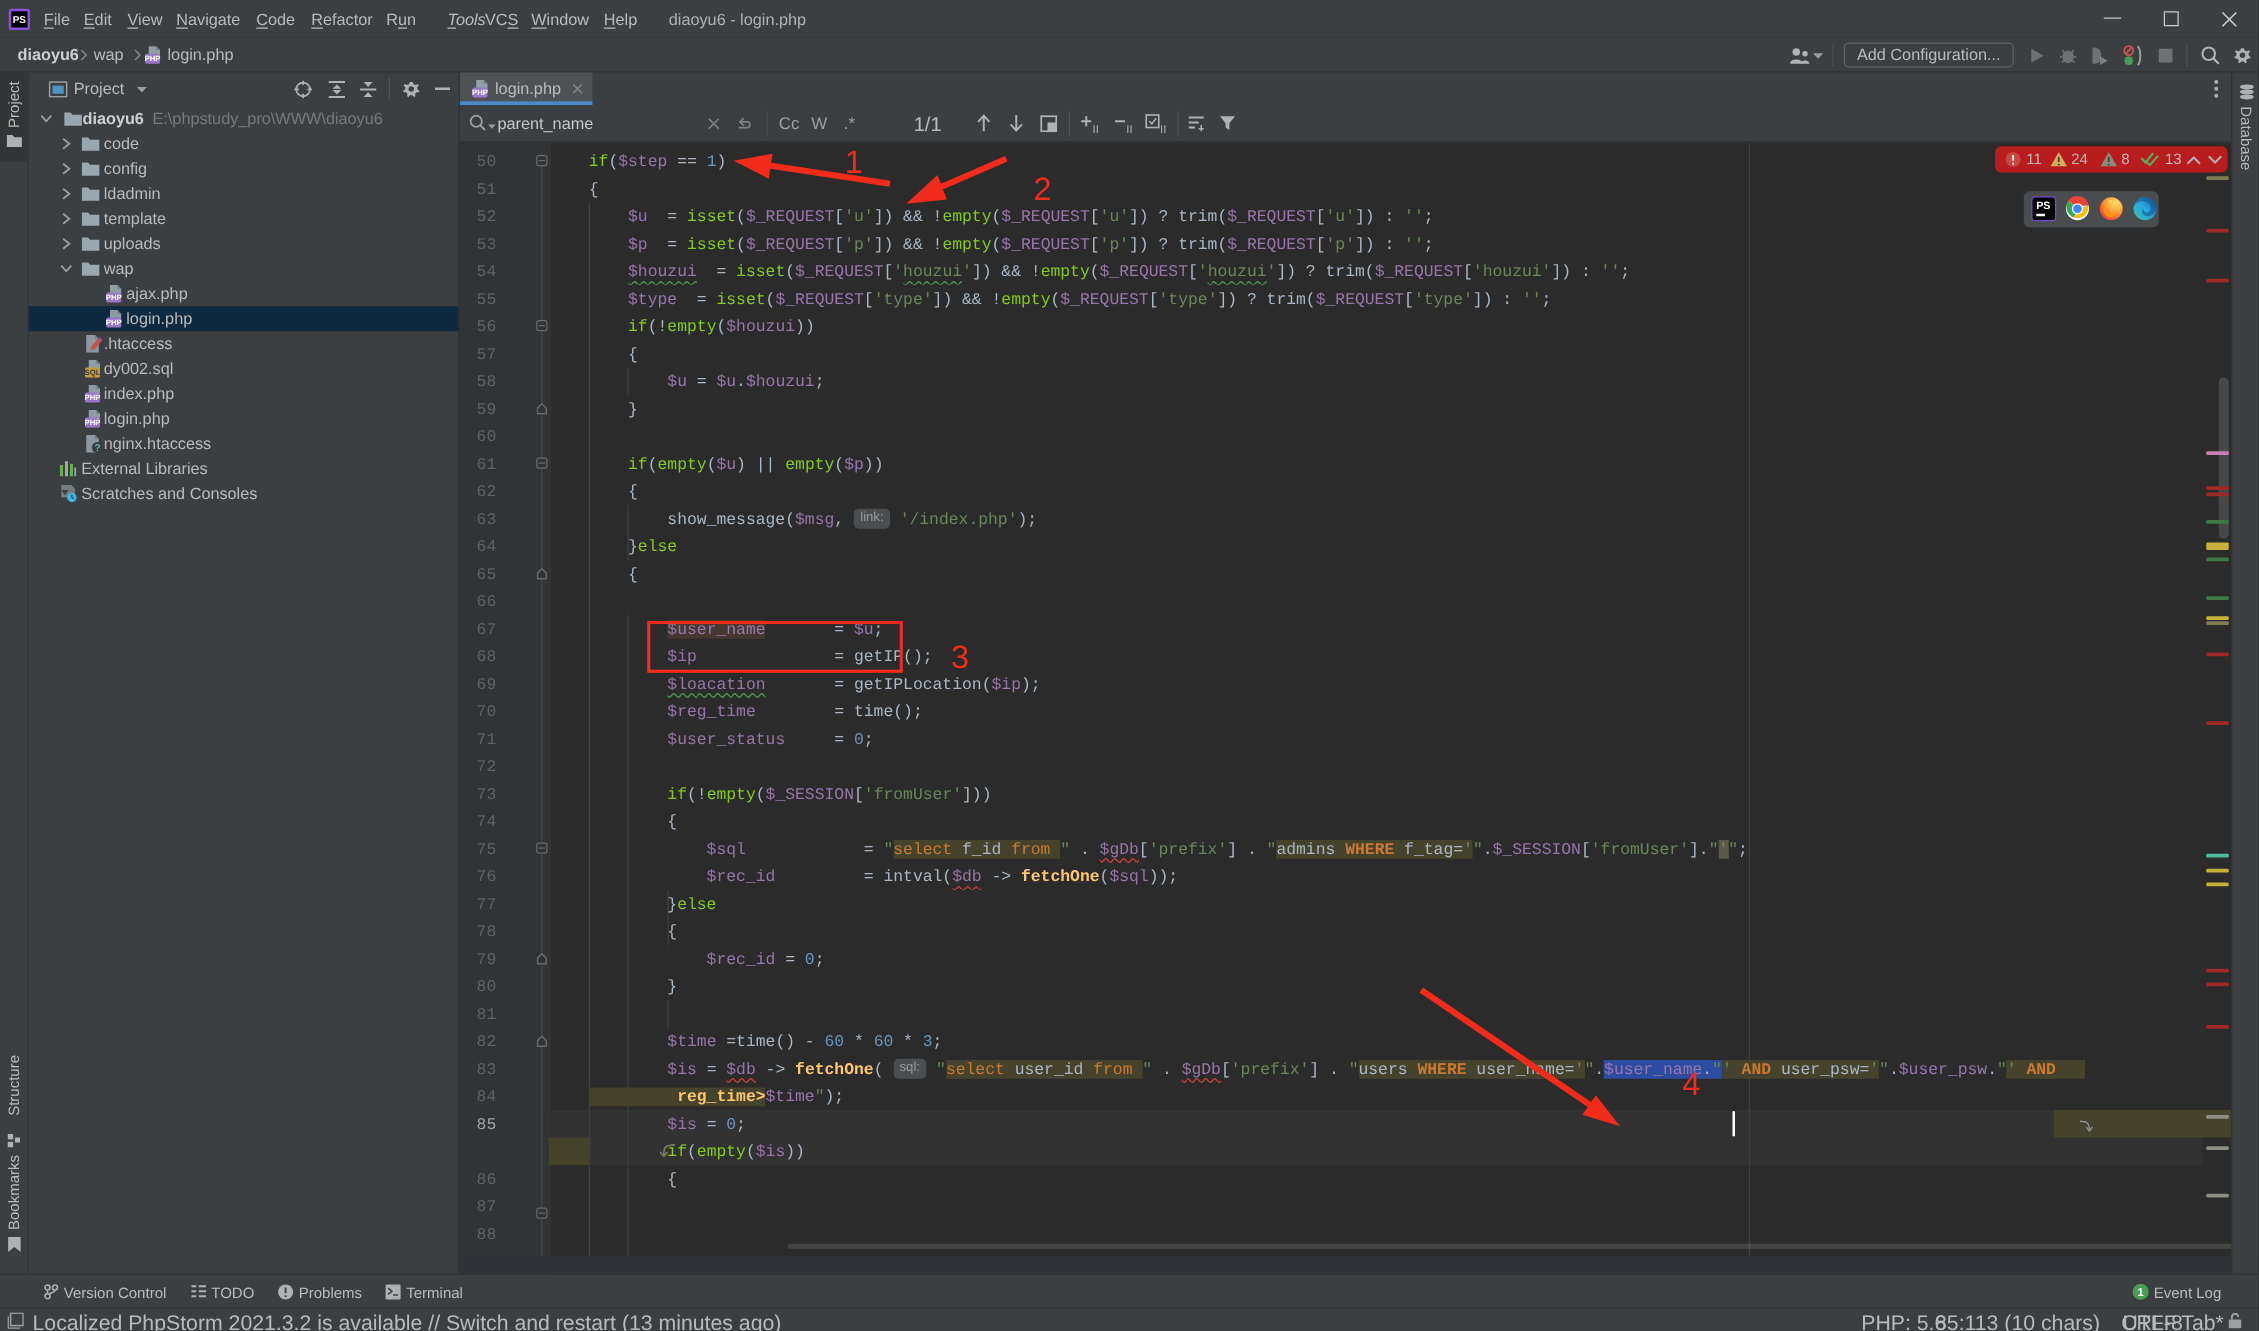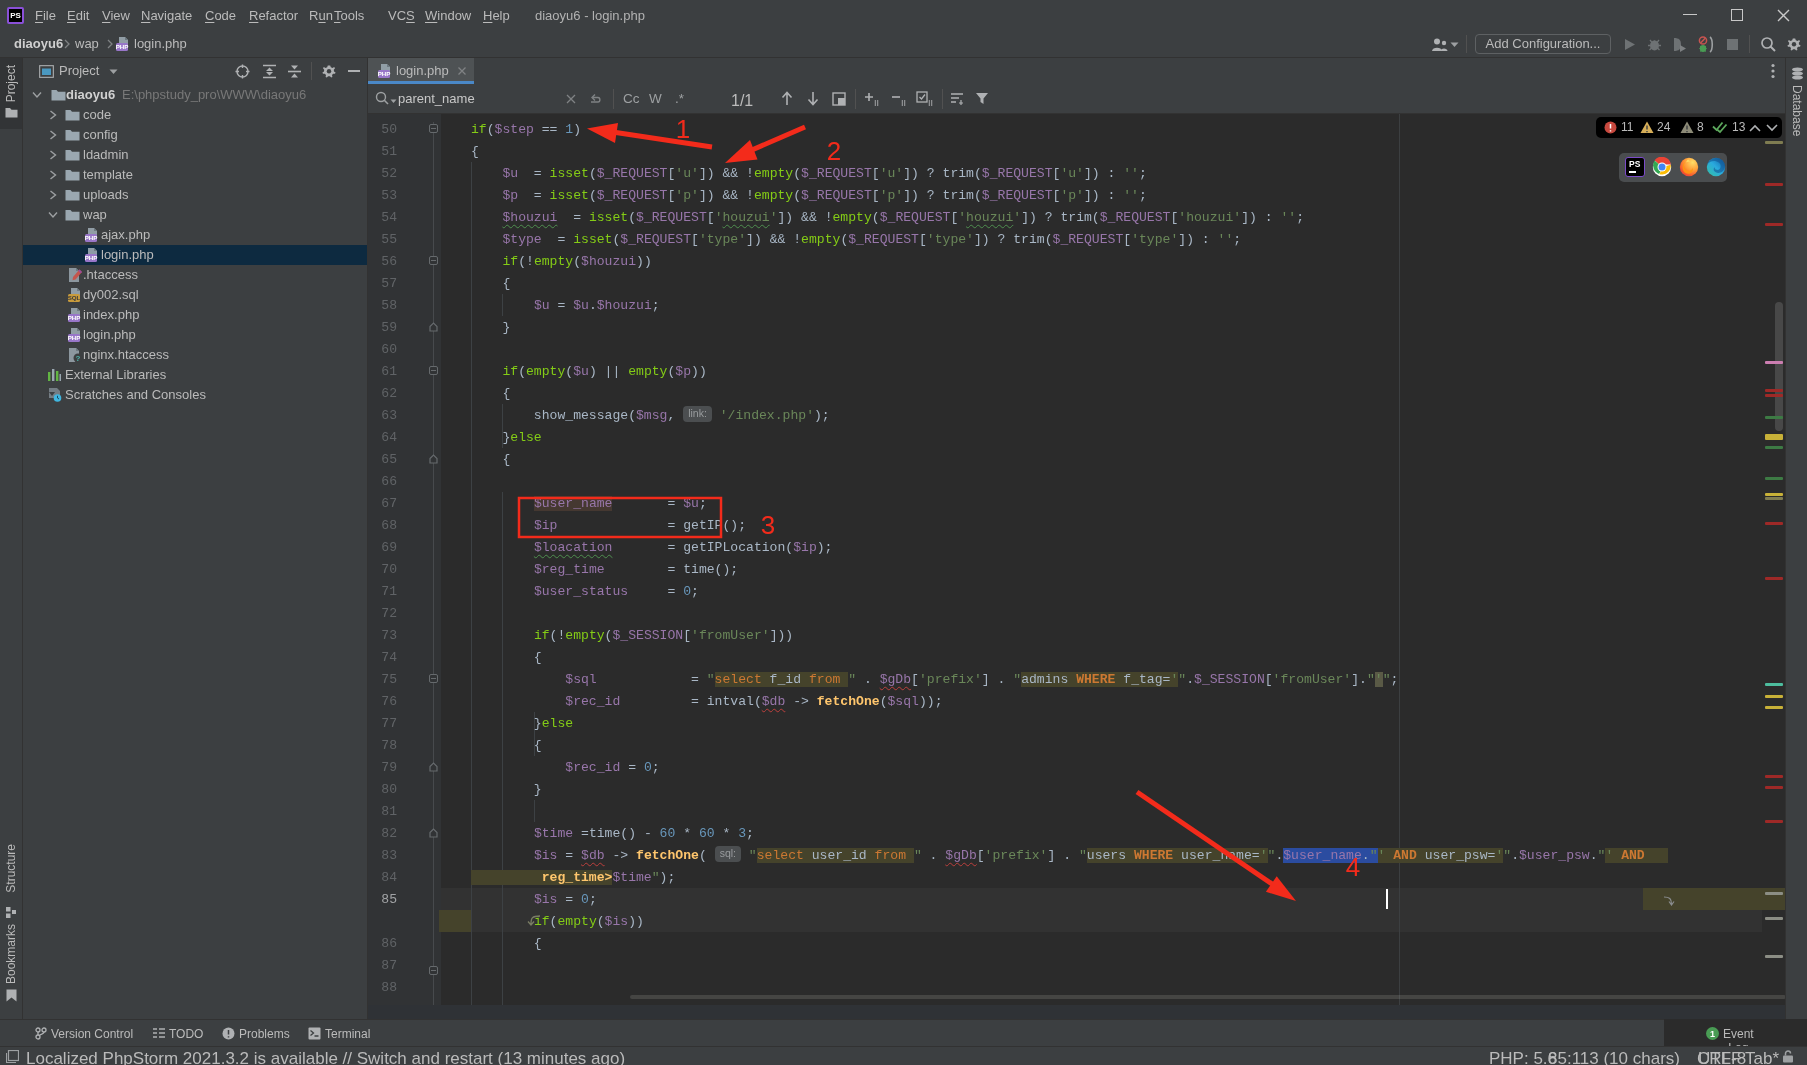--- a/index.html
+++ b/index.html
@@ -42,21 +42,21 @@
   .sqr { text-decoration:underline wavy #bc3f3c 1px; text-underline-offset:3px; text-decoration-skip-ink:none; }
   .inlay { display:inline-block; background:#4b4e50; color:#999c9e; border-radius:4px; font-size:10.5px; font-family:"Liberation Sans",sans-serif; padding:0 5px; height:16px; line-height:15px; vertical-align:2px; }
   .guide { position:absolute; width:1px; background:#3d4144; }
   .fold { position:absolute; left:62px; width:9px; height:9px; border:1px solid #666a6d; border-radius:2px; background:#313335; }
   .fold i { position:absolute; left:1px; top:3px; width:5px; height:1px; background:#666a6d; }
   
   #dbstripe { position:absolute; left:1785px; top:58px; width:22px; height:961px; background:#3c3f41; border-left:1px solid #323232; }
   .vtextr { position:absolute; writing-mode:vertical-rl; font-size:12px; color:#bbbbbb; left:4px; }
   .mark { position:absolute; left:1765px; width:18px; height:3px; border-radius:1px; }
   
-  #btoolbar { position:absolute; left:0; top:1019px; width:1664px; height:27px; background:#3c3f41; border-top:1px solid #323232; font-size:12px;text-align:center; }
+  #btoolbar { position:absolute; left:0; top:1019px; width:1807px; height:27px; background:#3c3f41; border-top:1px solid #323232; font-size:12px;text-align:center; }
   #statusbar { position:absolute; left:0; top:1046px; width:1807px; height:19px; background:#3c3f41; border-top:1px solid #323232; font-size:17px; }
   .sbitem { position:absolute; top:2px; color:#bbbbbb; }
   svg { display:block; }
   .ic { position:absolute; }
 </style>
 </head>
 <body>
 <div id="app">
   <svg width="0" height="0" style="position:absolute;">
     <defs>
@@ -78,21 +78,21 @@
 
   <div id="titlebar">
     <div class="abs" style="left:7px;top:7px;width:17px;height:17px;background:#000;border:2px solid #8a50d8;border-radius:2px;color:#fff;font-size:8px;font-weight:bold;text-align:center;line-height:13px;">PS</div>
     <span class="menuitem" style="left:35px;"><u>F</u>ile</span>
     <span class="menuitem" style="left:67px;"><u>E</u>dit</span>
     <span class="menuitem" style="left:102px;"><u>V</u>iew</span>
     <span class="menuitem" style="left:141px;"><u>N</u>avigate</span>
     <span class="menuitem" style="left:205px;"><u>C</u>ode</span>
     <span class="menuitem" style="left:249px;"><u>R</u>efactor</span>
     <span class="menuitem" style="left:309px;">R<u>u</u>n</span>
-    <span class="menuitem" style="left:334px;"><u>T</u>ools</span>
+    <span class="menuitem" style="left:358px;font-style:italic;"><u>T</u>ools</span>
     <span class="menuitem" style="left:388px;">VC<u>S</u></span>
     <span class="menuitem" style="left:425px;"><u>W</u>indow</span>
     <span class="menuitem" style="left:483px;"><u>H</u>elp</span>
     <span class="menuitem" style="left:535px;color:#b2b2b2;">diaoyu6 - login.php</span>
 
     <div class="abs" style="left:1683px;top:14px;width:14px;height:1px;background:#c8c8c8;"></div>
     <div class="abs" style="left:1731px;top:9px;width:12px;height:12px;border:1px solid #c8c8c8;"></div>
     <svg class="ic" style="left:1776px;top:8px;" width="15" height="15">
         <path d="M2 2 L13 13 M13 2 L2 13" stroke="#c8c8c8" stroke-width="1.4"></path>
       </svg>
@@ -583,21 +583,21 @@
   <div class="mark" style="top:683px;background:#4dbd9e;"></div>
   <div class="mark" style="top:695px;background:#c8b138;"></div>
   <div class="mark" style="top:706px;background:#c8b138;"></div>
   <div class="mark" style="top:775px;background:#9e2927;"></div>
   <div class="mark" style="top:786px;background:#9e2927;"></div>
   <div class="mark" style="top:820px;background:#9e2927;"></div>
   <div class="mark" style="top:892px;background:#8c8e85;"></div>
   <div class="mark" style="top:917px;background:#8c8e85;"></div>
   <div class="mark" style="top:955px;background:#8c8e85;"></div>
 
-  <div class="abs" style="left:1596px;top:117px;width:186px;height:21px;background:#000000;border-radius:5px;">
+  <div class="abs" style="left:1596px;top:117px;width:186px;height:21px;background:#b91c1c;border-radius:5px;">
     <svg class="ic" style="left:8px;top:4px;" width="13" height="13">
         <circle cx="6.5" cy="6.5" r="6" fill="#c7483e"></circle>
         <path d="M6.5 3 V7.5 M6.5 9.2 V10.5" stroke="#fff" stroke-width="1.5"></path>
       </svg>
     <span class="abs" style="left:25px;top:3px;font-size:12px;">11</span>
     <svg class="ic" style="left:44px;top:4px;" width="14" height="13">
         <path d="M7 0.5 L13.5 12 H0.5 Z" fill="#d6ae58"></path>
         <path d="M7 4.5 V8.5 M7 10 V11.3" stroke="#3c3f41" stroke-width="1.4"></path>
       </svg>
     <span class="abs" style="left:61px;top:3px;font-size:12px;">24</span>

